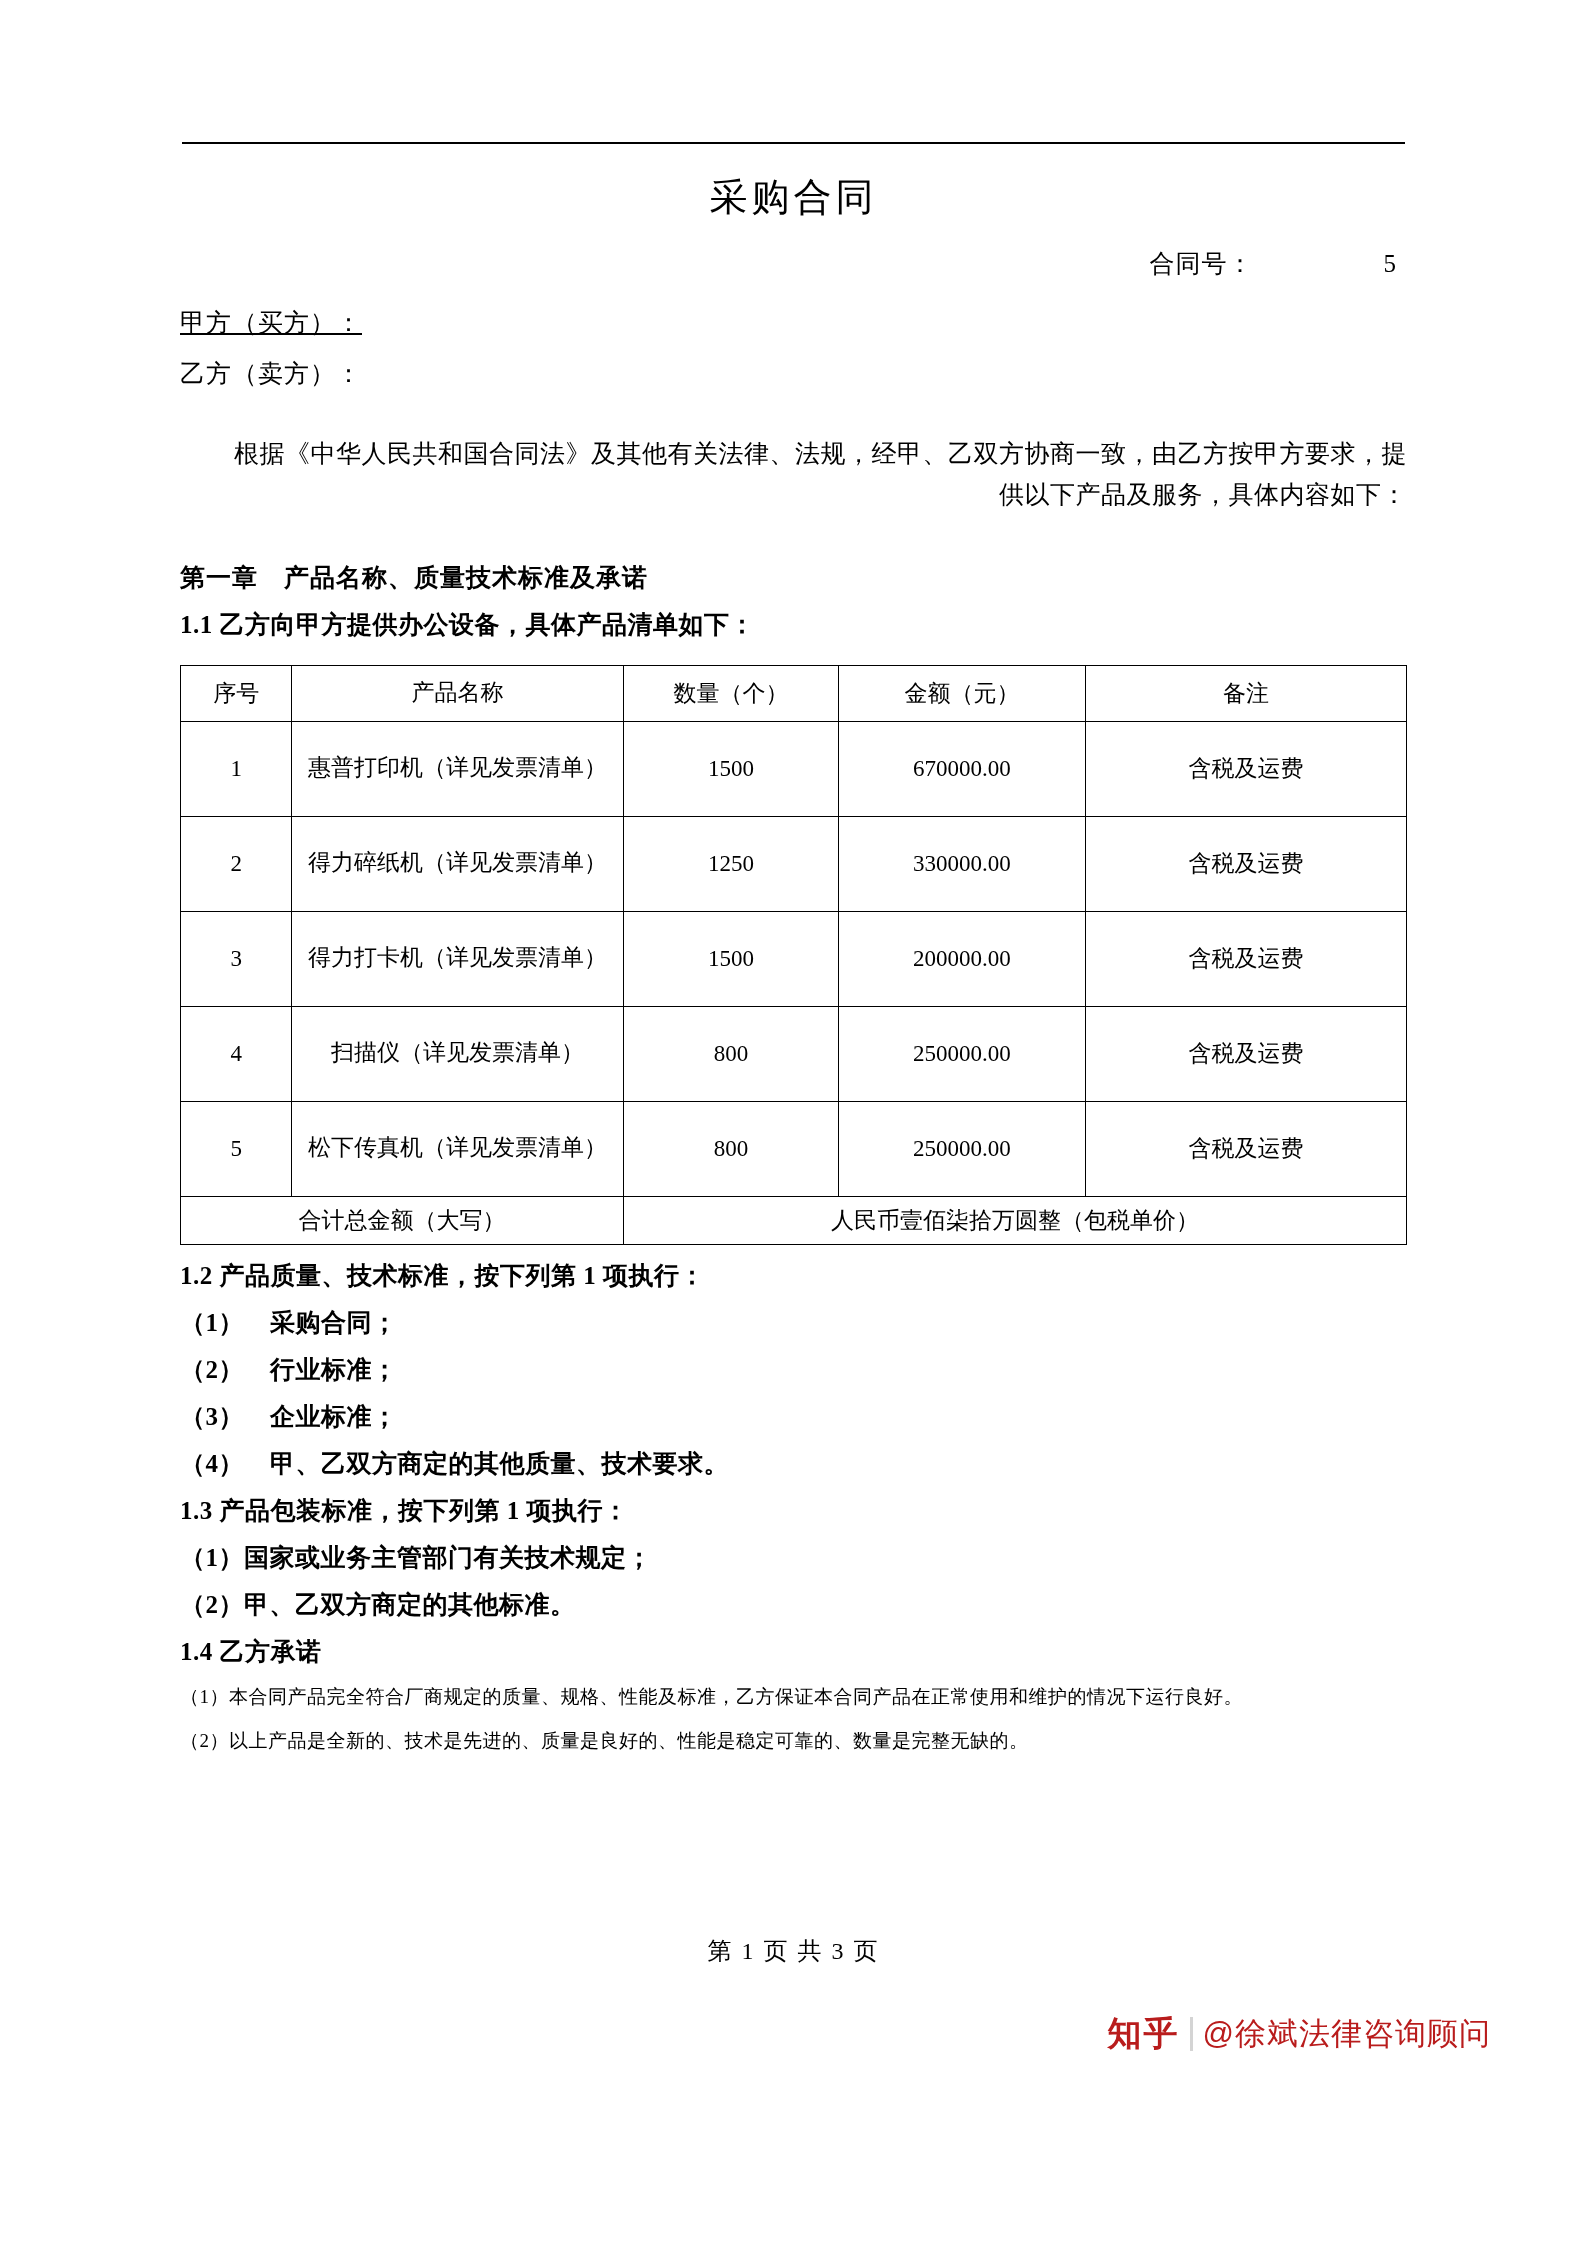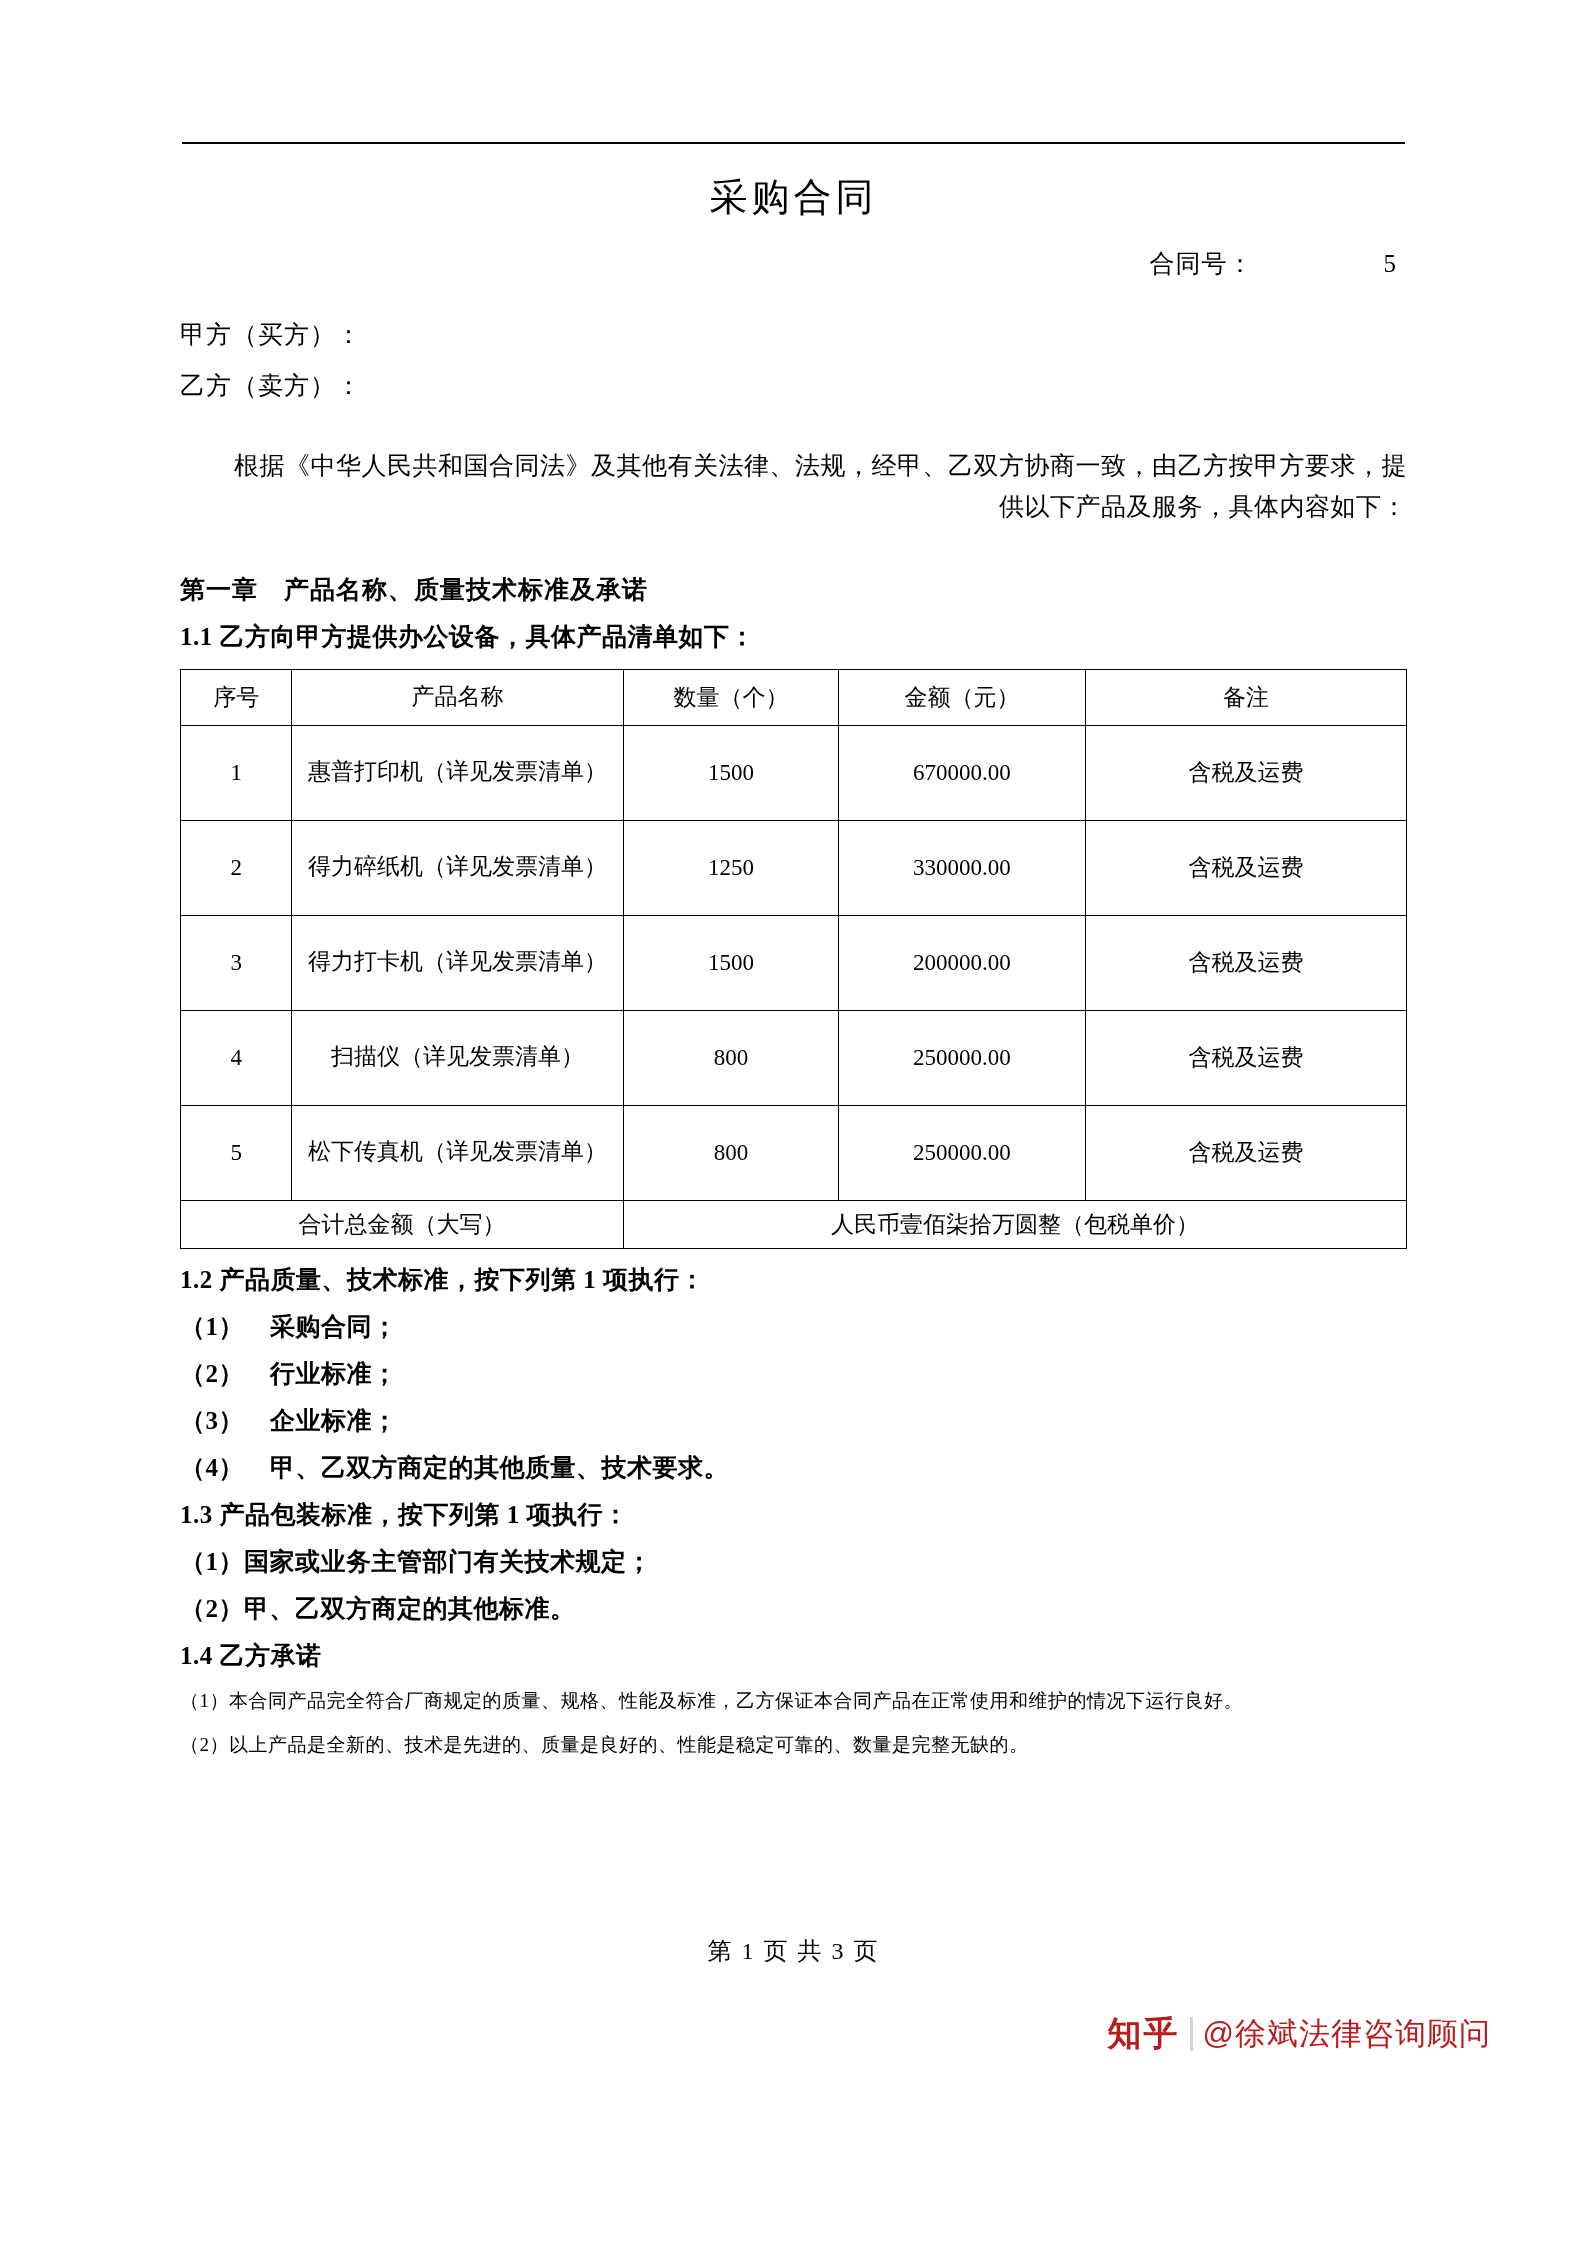--- a/index.html
+++ b/index.html
@@ -45,21 +45,21 @@
     text-align: right;
     padding-right: 10px;
     letter-spacing: 1px;
   }
   .contract-no .label { margin-right: 130px; }
   .party-line {
     font-size: 25px;
     margin-top: 18px;
     letter-spacing: 1px;
   }
-  .party-line.first { margin-top: 38px; }
+  .party-line.first { margin-top: 26px; text-decoration: underline; }
   .para {
     font-size: 25px;
     line-height: 1.62;
     margin-top: 44px;
     text-indent: 50px;
     letter-spacing: 0.5px;
     text-align: right;
   }
   .section-head {
     font-size: 25px;
@@ -85,21 +85,21 @@
   .body-para {
     font-size: 19px;
     line-height: 1.62;
     margin-top: 14px;
     letter-spacing: 0.5px;
     font-weight: normal;
   }
   table.products {
     width: 100%;
     border-collapse: collapse;
-    margin-top: 16px;
+    margin-top: 24px;
     font-size: 23px;
   }
   table.products td, table.products th {
     border: 1.5px solid #000;
     text-align: center;
     font-weight: normal;
     padding: 8px 6px;
     font-size: 23px;
   }
   table.products th { padding: 10px 6px; }

